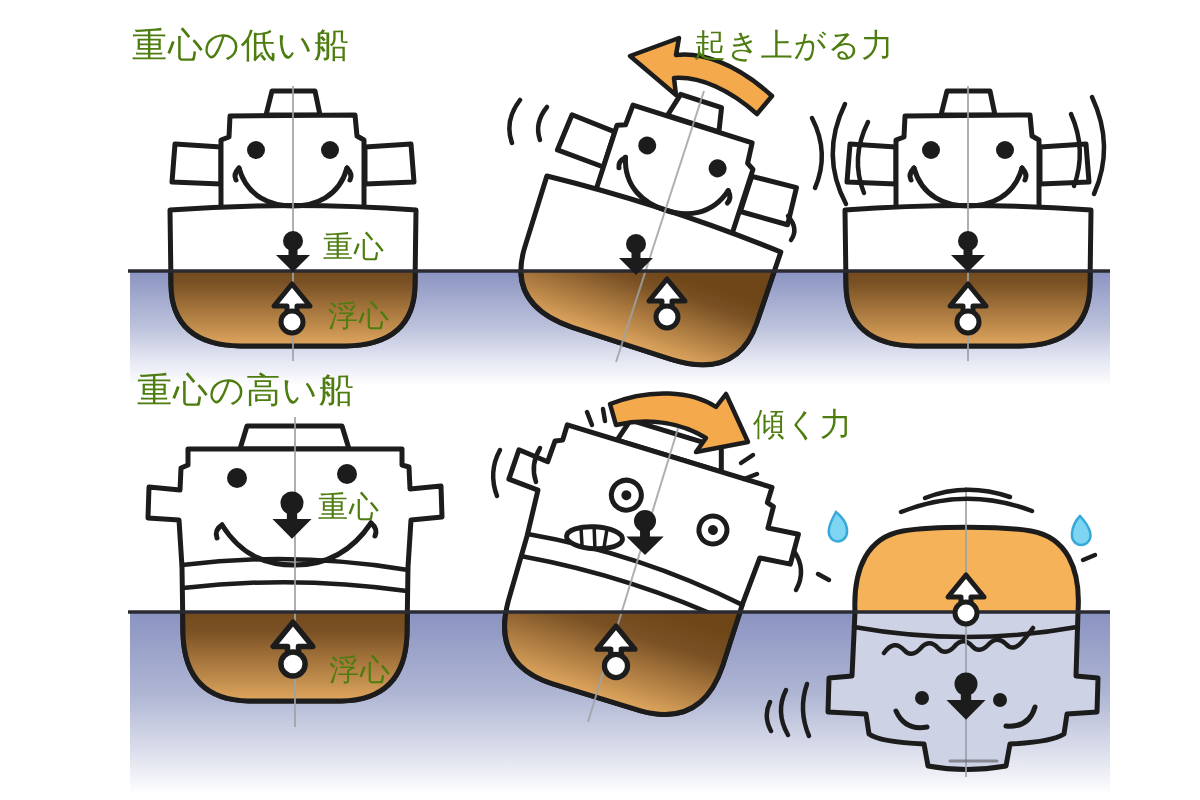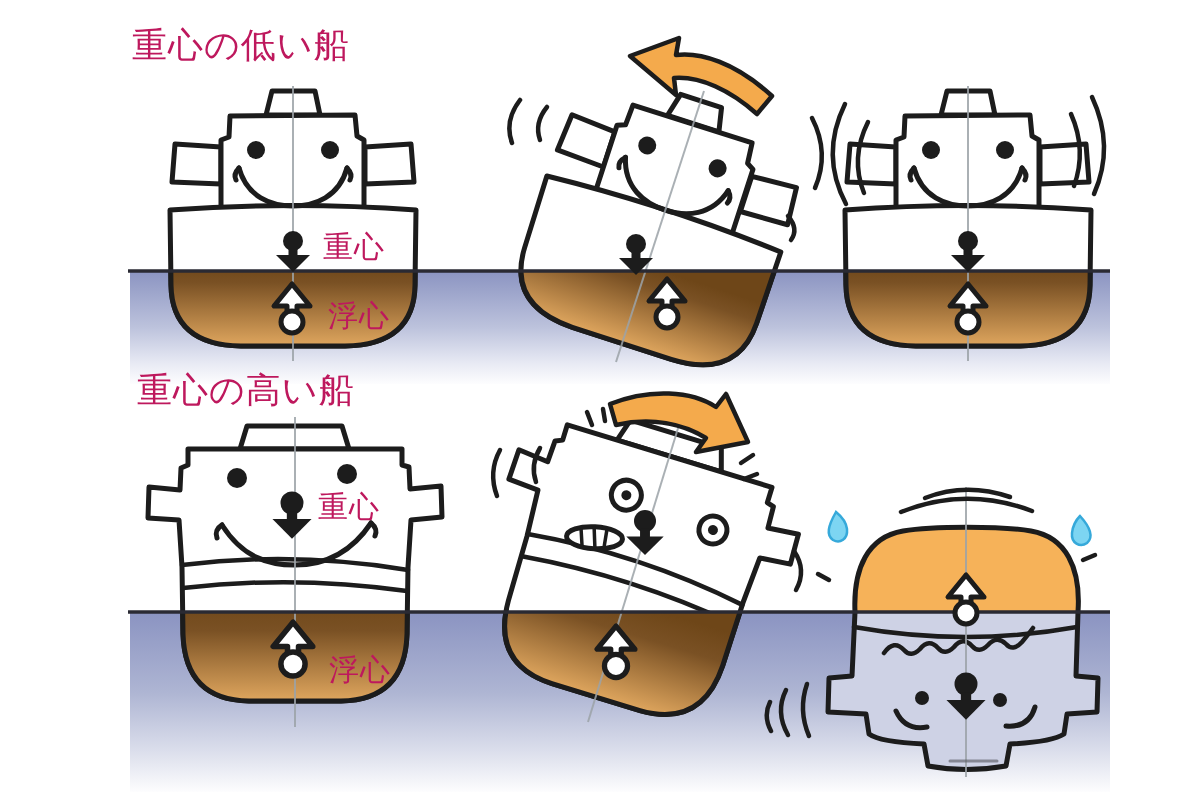--- a/index.html
+++ b/index.html
@@ -1,19 +1,19 @@
 <!DOCTYPE html>
 <html><head>
 <meta charset="utf-8">
 <style>
   html,body{margin:0;padding:0;background:#fff;}
   #stage{position:relative;width:1200px;height:800px;background:#ffffff;overflow:hidden;
          font-family:"Liberation Sans","DejaVu Sans",sans-serif;}
   #art{position:absolute;left:0;top:0;}
-  .lbl{position:absolute;color:#be185d;font-weight:500;letter-spacing:1px;white-space:nowrap;}
+  .lbl{position:absolute;color:#4d7c0f;font-weight:500;letter-spacing:1px;white-space:nowrap;}
   .big{font-size:35px;}
   .mid{font-size:32px;}
   .small{font-size:30px;margin-left:12px;}
 </style>
 </head>
 <body>
 
 <div id="stage">
 
 <svg id="art" width="1200" height="800" viewBox="0 0 1200 800">
@@ -247,20 +247,22 @@
   <use href="#cbMarker" transform="translate(293,664) scale(1.1)"></use>
 
   <use href="#cgMarker" transform="translate(645,521) scale(1.1)"></use>
   <use href="#cbMarker" transform="translate(616,666) scale(1.05)"></use>
 
   <use href="#cgMarker" transform="translate(966,684) scale(1.15)"></use>
   <use href="#cbMarker" transform="translate(966,613)"></use>
 </svg>
 
 <div class="lbl big" style="left:132px;top:22px;">重心の低い船</div>
+<div class="lbl mid" style="left:694px;top:24px;">起き上がる力</div>
 <div class="lbl small" style="left:311px;top:227px;">重心</div>
 <div class="lbl small" style="left:316px;top:296px;">浮心</div>
 
 <div class="lbl big" style="left:137px;top:367px;text-align:right;">重心の高い船</div>
+<div class="lbl mid" style="left:753px;top:403px;">傾く力</div>
 <div class="lbl small" style="left:306px;top:487px;">重心</div>
 <div class="lbl small" style="left:317px;top:650px;">浮心</div>
 
 </div>
 
 </body></html>

